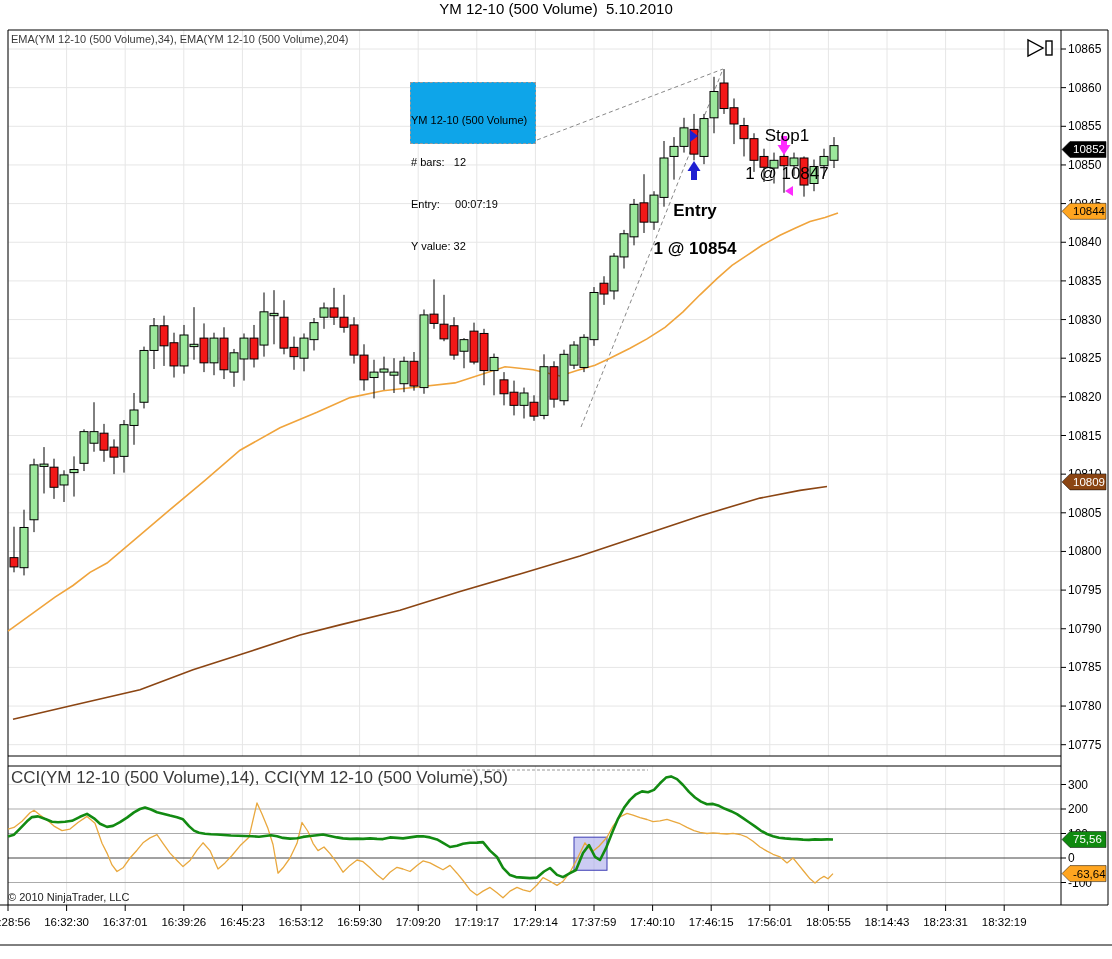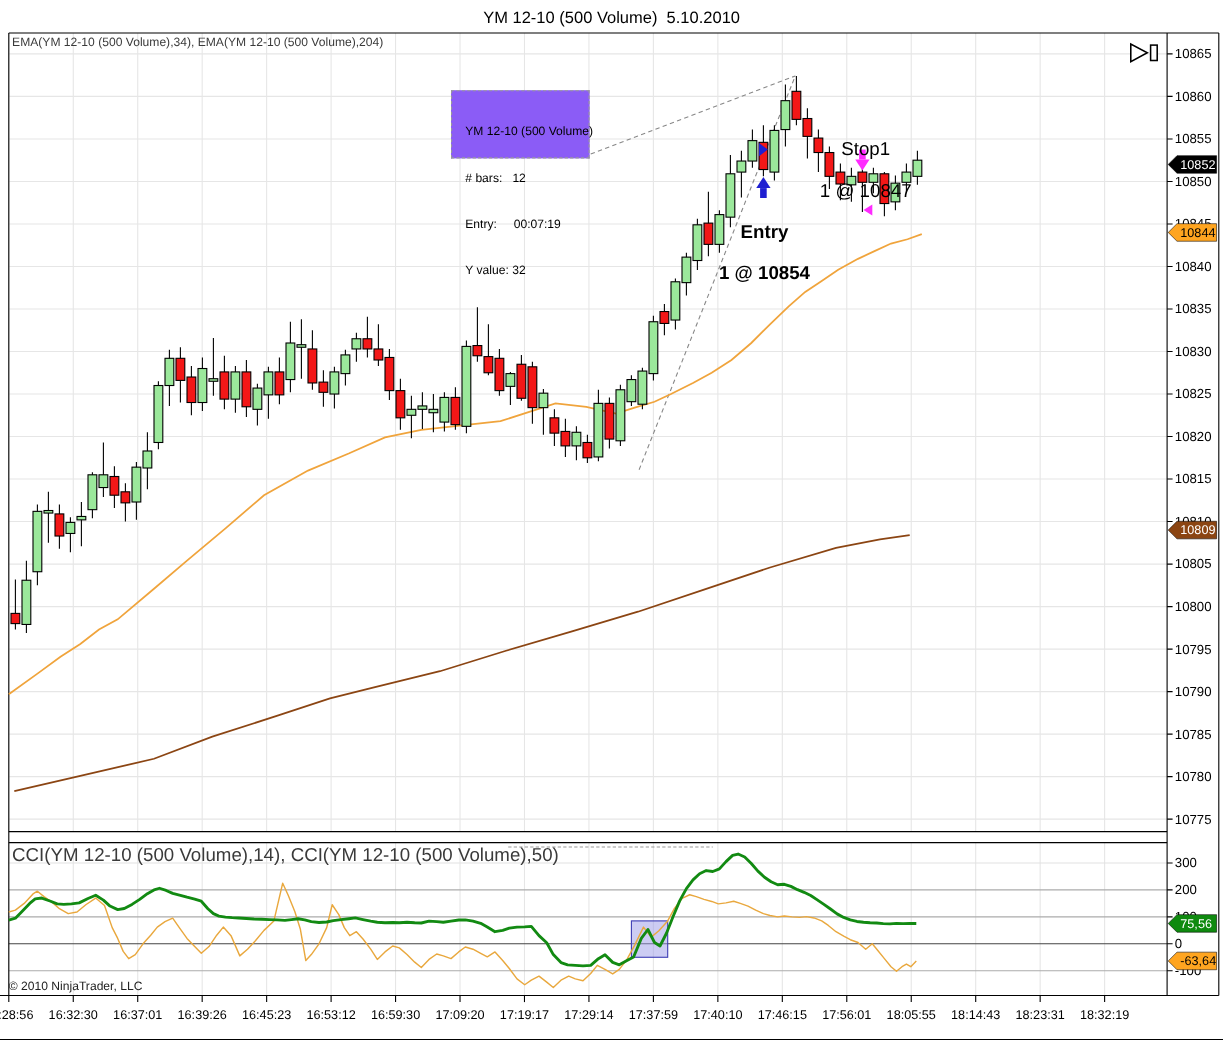--- a/index.html
+++ b/index.html
@@ -1,24 +1,24 @@
 <!DOCTYPE html>
 <html><head>
 <meta charset="utf-8">
 <style>
   html,body{margin:0;padding:0;overflow:hidden;background:#ffffff;}
   body{width:1112px;height:959px;position:relative;font-family:"Liberation Sans",sans-serif;}
   #chart-svg{position:absolute;left:0;top:0;}
   .ovl{position:absolute;white-space:pre;color:#000;}
-  #title{left:0;top:8px;width:1112px;text-align:center;font-size:15px;}
+  #title{left:0;top:0;width:1112px;text-align:center;font-size:15px;}
   #main-label{left:11px;top:33px;font-size:11px;color:#3a3a3a;}
   #cci-label{left:11px;top:768px;font-size:17px;color:#3a3a3a;}
   #copyright{left:8px;top:891px;font-size:11px;color:#222;}
   #databox{left:410px;top:82px;width:126px;height:62px;border:1px dashed #9a9a9a;
-           background:#8b5cf6;font-size:11px;line-height:14px;padding:2px 12px;box-sizing:border-box;}
+           background:#0ea5e9;font-size:11px;line-height:14px;padding:2px 0;box-sizing:border-box;}
   .anno{font-size:17px;line-height:12.5px;text-align:center;width:100px;}
   #entry-anno{left:645px;top:180px;font-weight:bold;}
   #stop-anno{left:737px;top:105px;}
 </style>
 </head>
 <body>
 
 <svg id="chart-svg" width="1112" height="959" viewBox="0 0 1112 959">
     <line x1="8" y1="30" x2="8" y2="756" stroke="#E6E6E6"></line>
     <line x1="8" y1="766" x2="8" y2="905" stroke="#E6E6E6"></line>

